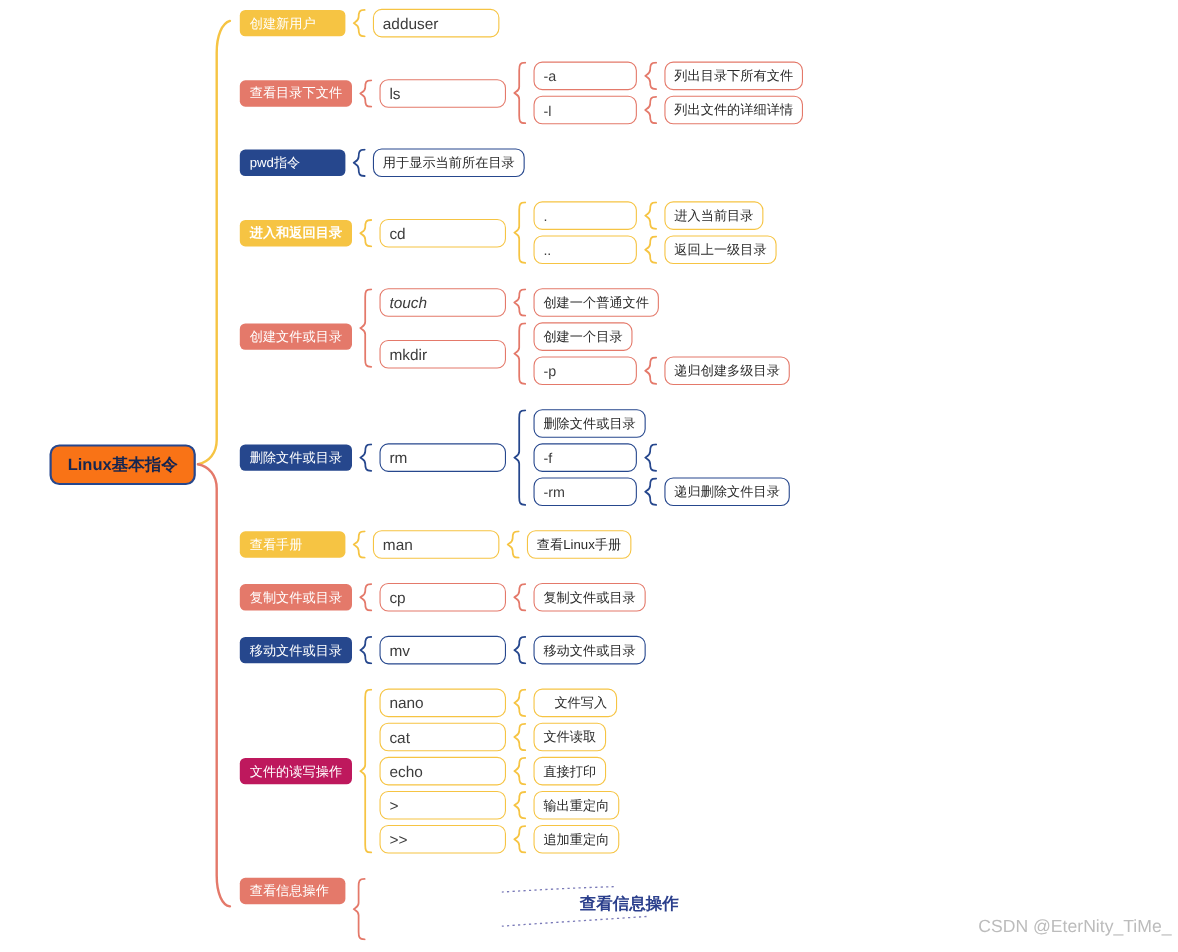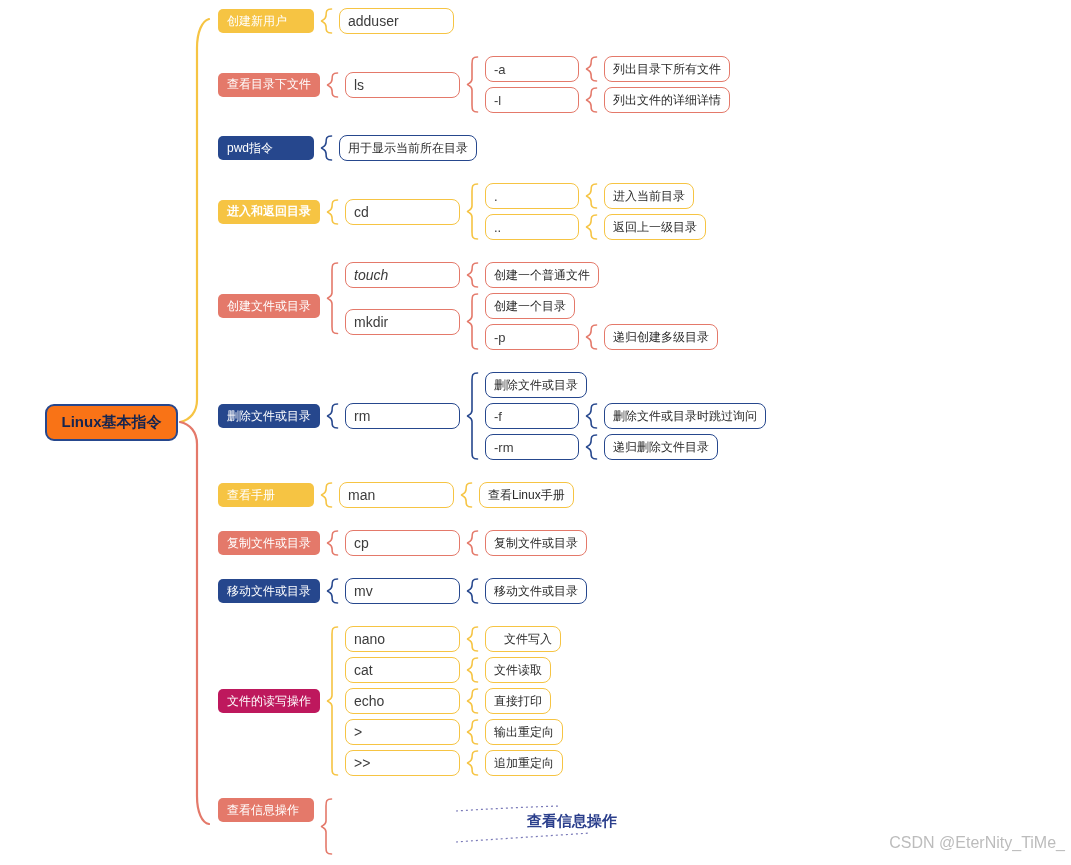--- a/index.html
+++ b/index.html
@@ -240,25 +240,20 @@
               <div class="row">
                 <div class="nbox kind-desc" style="border-color: rgb(38, 71, 141);">删除文件或目录</div>
               </div>
               <div class="row">
                 <div class="nbox kind-flag" style="border-color: rgb(38, 71, 141);">-f</div>
                 <div class="connector">
                   <svg width="13" height="26" viewBox="0 0 13 26" style="top: 0px;">
                     <path d="M11.5 1 C6.5 1 6 3 6 8 L6 7.5 C6 11.5 2.2 12 1.6 13 C2.2 14 6 14.5 6 18.5 L6 18 C6 23 6.5 25 11.5 25" fill="none" stroke="#26478D" stroke-width="1.6" stroke-linecap="round"></path>
                   </svg>
                 </div>
-                <div class="col">
-                  <div class="row">
-                    <div class="nbox kind-desc" style="border-color: rgb(38, 71, 141);">删除文件或目录时跳过询问</div>
-                  </div>
-                </div>
               </div>
               <div class="row">
                 <div class="nbox kind-flag" style="border-color: rgb(38, 71, 141);">-rm</div>
                 <div class="connector">
                   <svg width="13" height="26" viewBox="0 0 13 26" style="top: 0px;">
                     <path d="M11.5 1 C6.5 1 6 3 6 8 L6 7.5 C6 11.5 2.2 12 1.6 13 C2.2 14 6 14.5 6 18.5 L6 18 C6 23 6.5 25 11.5 25" fill="none" stroke="#26478D" stroke-width="1.6" stroke-linecap="round"></path>
                   </svg>
                 </div>
                 <div class="col">
                   <div class="row">

